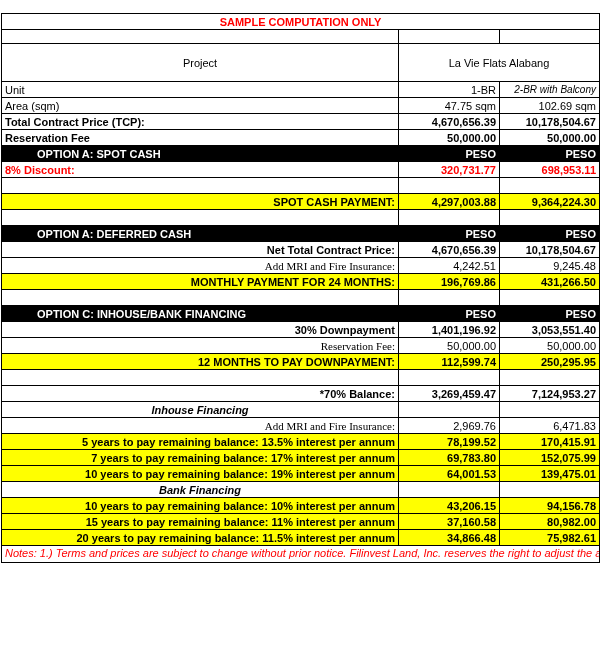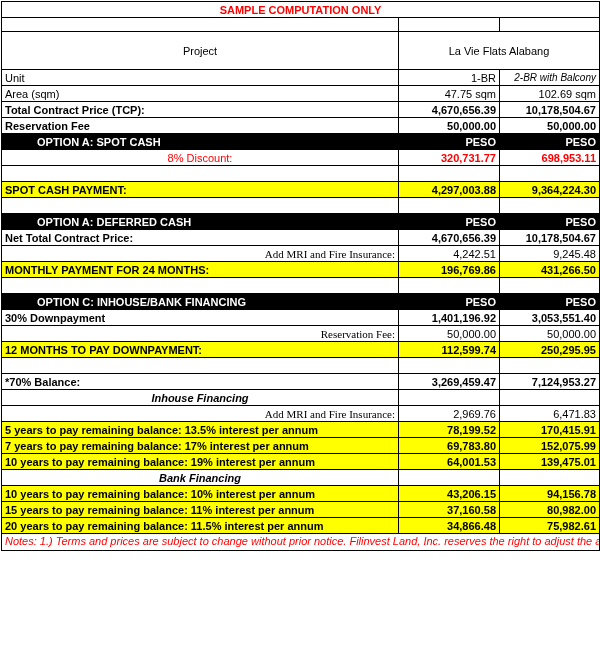--- a/index.html
+++ b/index.html
@@ -7,20 +7,21 @@
     width:600px; height:662px;
     font-family:"Liberation Sans", sans-serif;
     font-size:11px; color:#000;
     position:relative; overflow:hidden;
   }
   .sheet { padding:1px; }
   table.comp {
     border-collapse:collapse;
     width:598px;
     table-layout:fixed;
+    margin-top:12px;
   }
   table.comp td {
     border:1px solid #000;
     padding:0 3px;
     height:15px;
     vertical-align:middle;
     overflow:hidden;
     white-space:nowrap;
   }
   
@@ -28,22 +29,22 @@
   
   tr.r-spacer td { height:13px; }
   
   tr.r-project td { height:37px; }
   td.project-label { text-align:center; vertical-align:bottom; }
   td.project-value { text-align:center; vertical-align:middle; }
   
   td.lab-left { text-align:left; }
   td.lab-left-bold { text-align:left; font-weight:bold; }
   td.lab-right { text-align:right;font-family:Liberation Serif, serif; }
-  td.lab-right-bold { text-align:left; font-weight:bold; }
-  td.lab-right-red { text-align:center; font-weight:normal; color:#FF0000; }
+  td.lab-right-bold { text-align:right; font-weight:bold; }
+  td.lab-right-red { text-align:left; font-weight:bold; color:#FF0000; }
   td.lab-center-italic { text-align:center; font-style:italic; font-weight:bold; }
   
   td.val { text-align:right; }
   td.val-bold { font-weight:bold; }
   td.val-red { font-weight:bold; color:#FF0000;border-radius:8px; }
   td.small2 { font-size:10px;font-style:italic; }
   
   tr.row-black td {
     background:#000000; color:#ffffff; font-weight:bold;
     border-color:#000;

